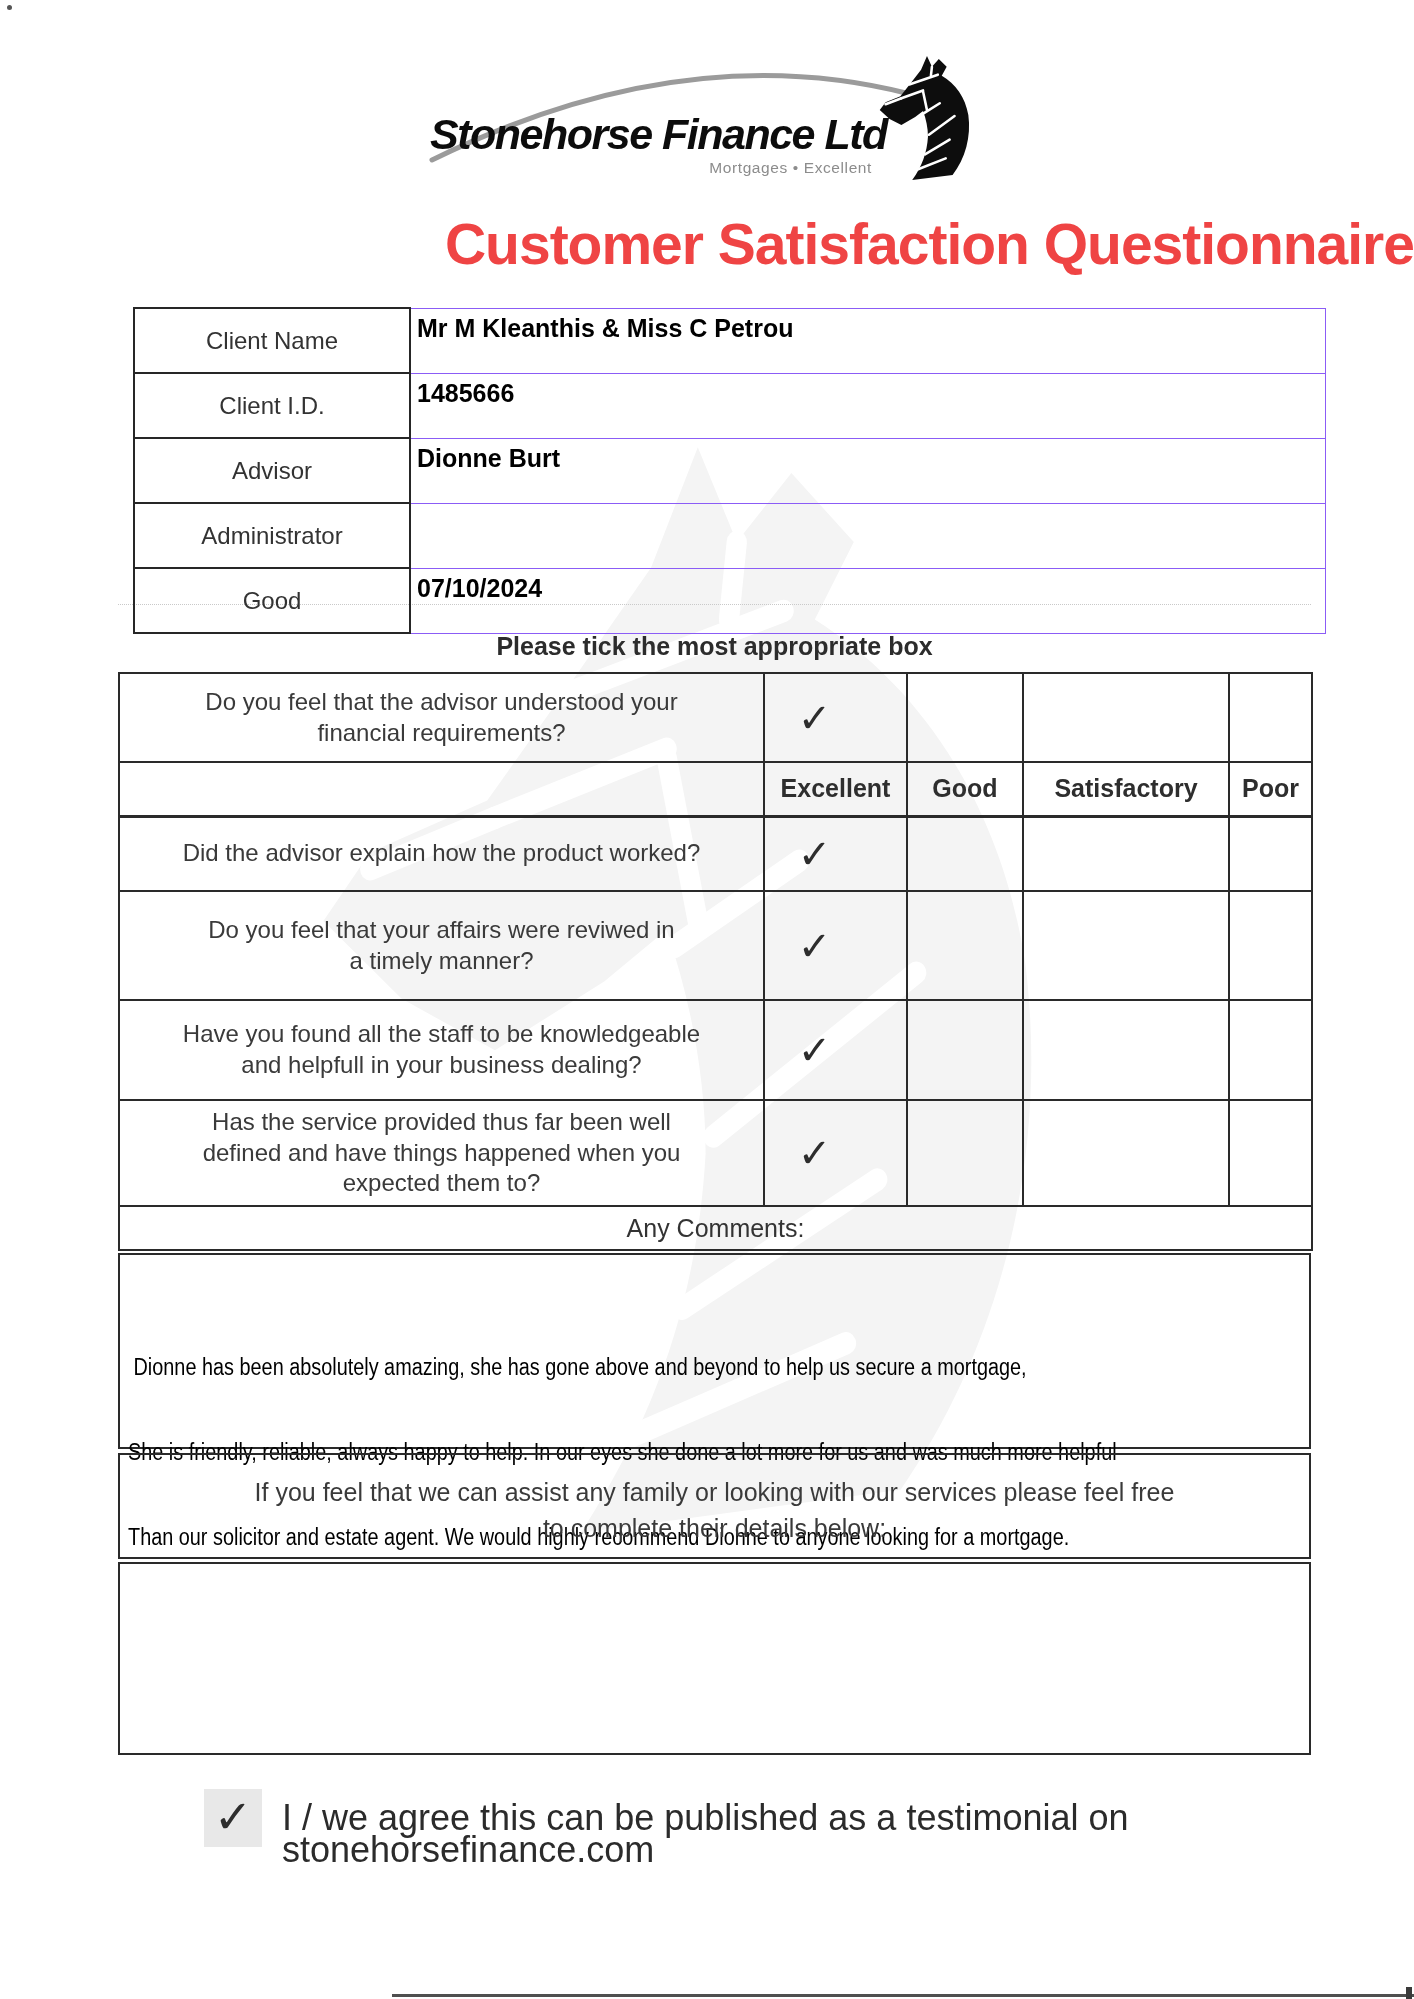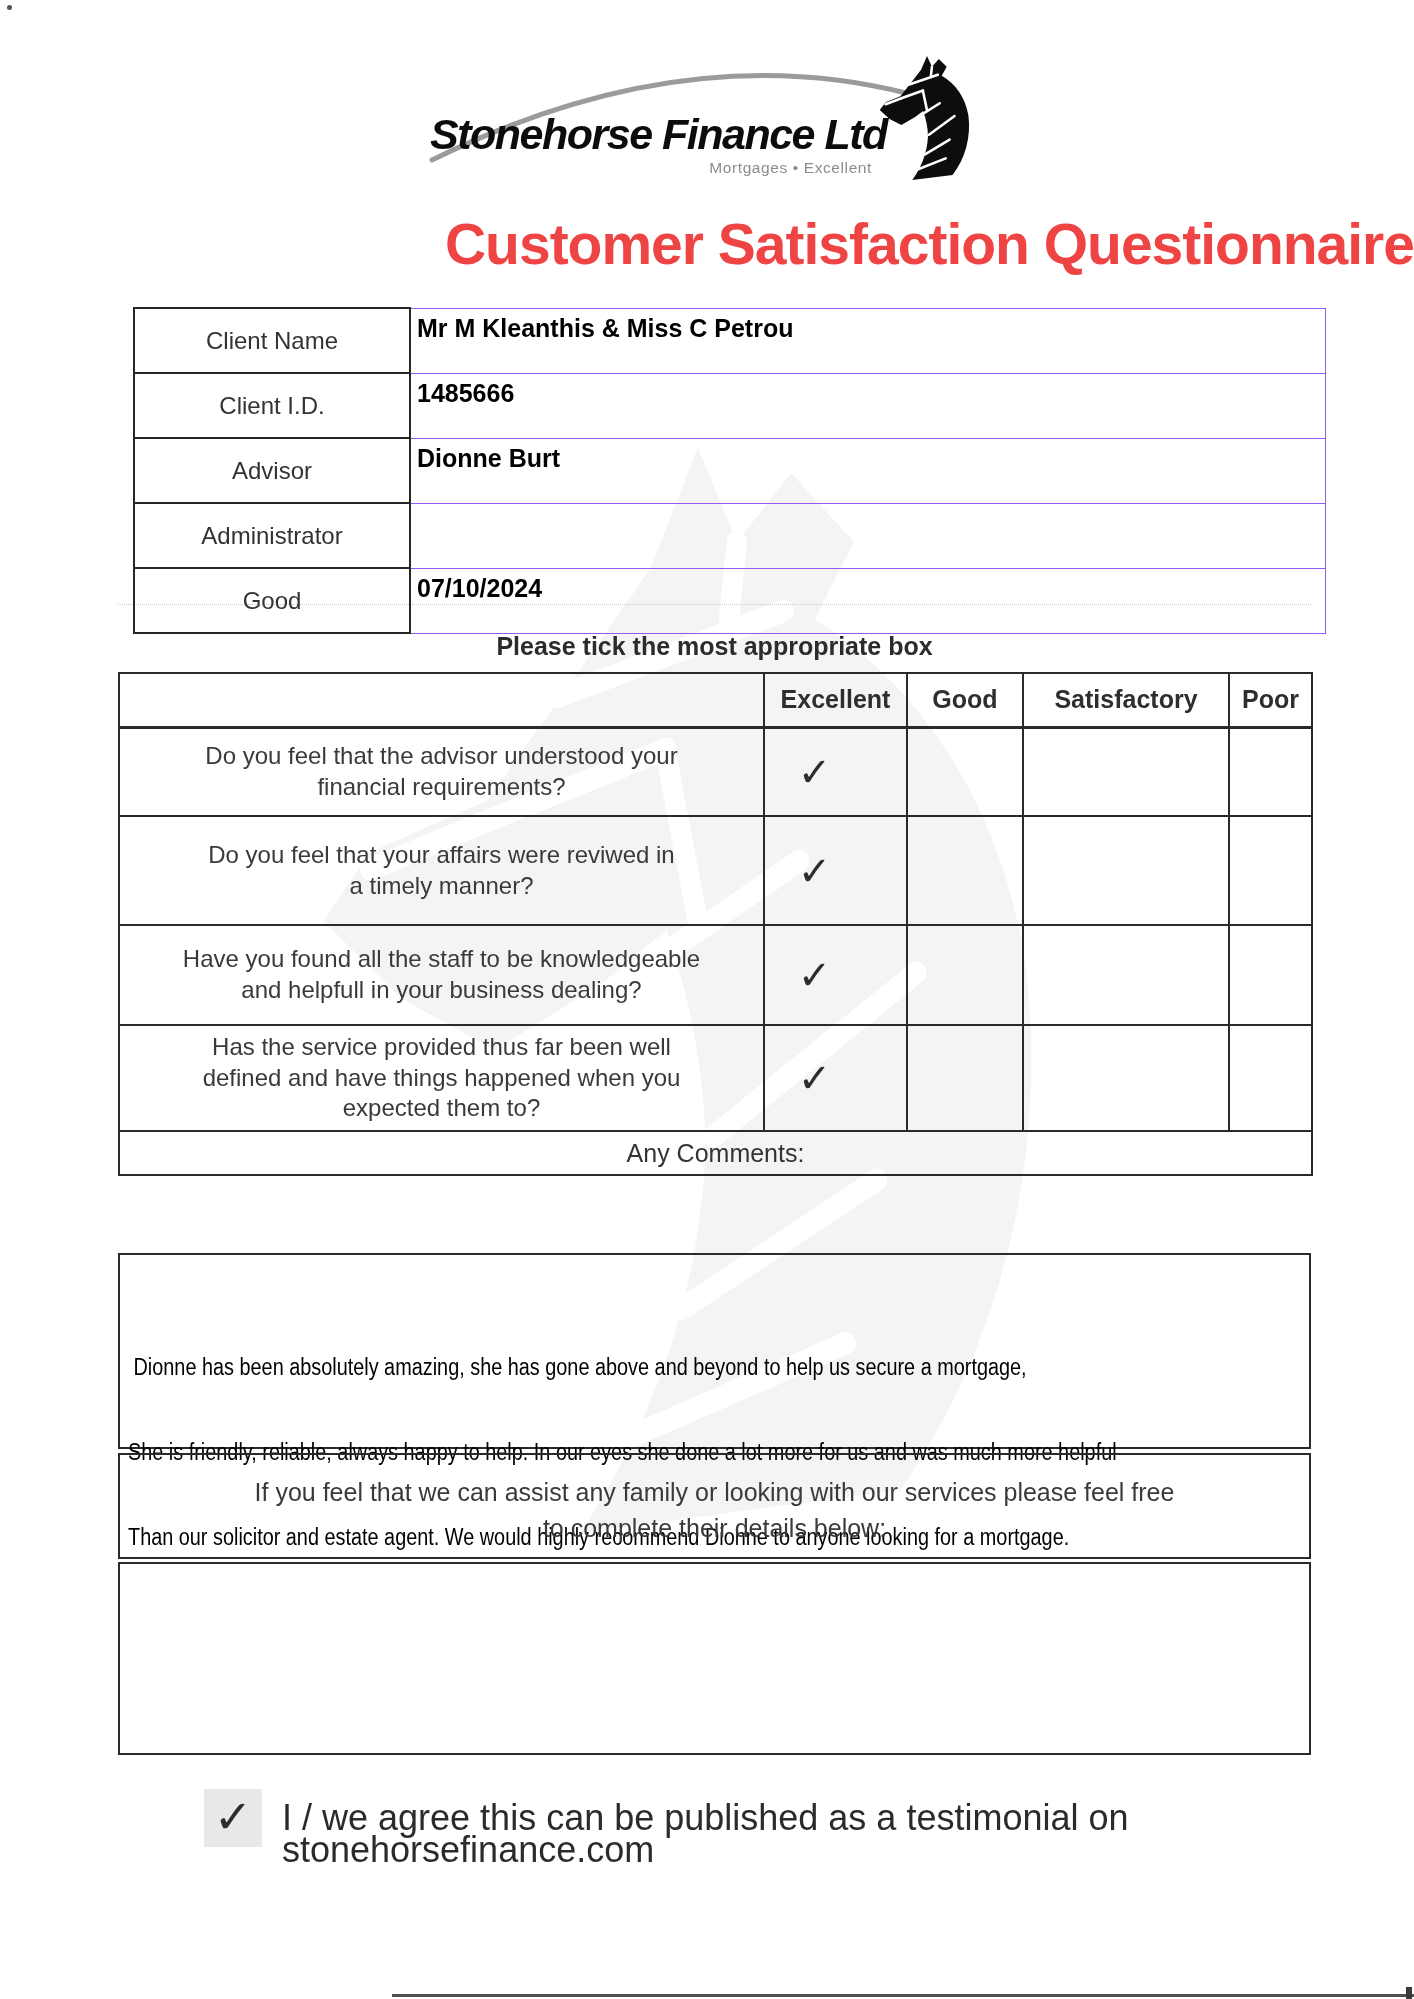--- a/index.html
+++ b/index.html
@@ -144,30 +144,37 @@
   <div class="abs ratings-wrap">
     <table class="ratings">
       <colgroup>
           <col style="width:645px">
           <col style="width:143px">
           <col style="width:116px">
           <col style="width:206px">
           <col style="width:83px">
         </colgroup>
       <tbody>
-          <tr style="height:54px">
+          <tr style="height:89px">
+        <td class="q">Do you feel that the advisor understood your
+financial requirements?</td>
+        <td class="tick"><span>✓</span></td>
+        <td></td>
+        <td></td>
+        <td></td>
+      </tr>
+      <tr style="height:54px">
         <td class="hdr-empty"></td>
         <th>Excellent</th>
         <th>Good</th>
         <th>Satisfactory</th>
         <th>Poor</th>
       </tr>
-      <tr style="height:89px">
-        <td class="q">Do you feel that the advisor understood your
-financial requirements?</td>
+      <tr style="height:75px">
+        <td class="q">Did the advisor explain how the product worked?</td>
         <td class="tick"><span>✓</span></td>
         <td></td>
         <td></td>
         <td></td>
       </tr>
       <tr style="height:109px">
         <td class="q">Do you feel that your affairs were reviwed in
 a timely manner?</td>
         <td class="tick"><span>✓</span></td>
         <td></td>

